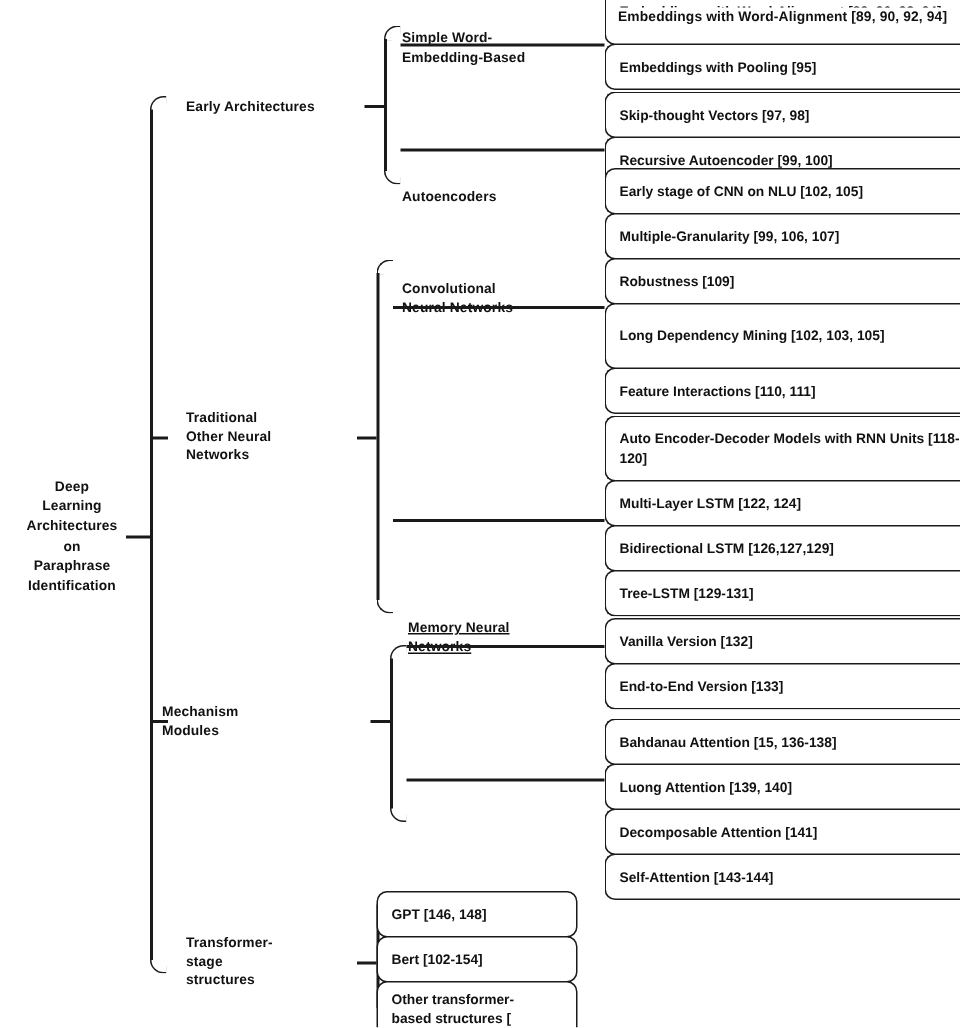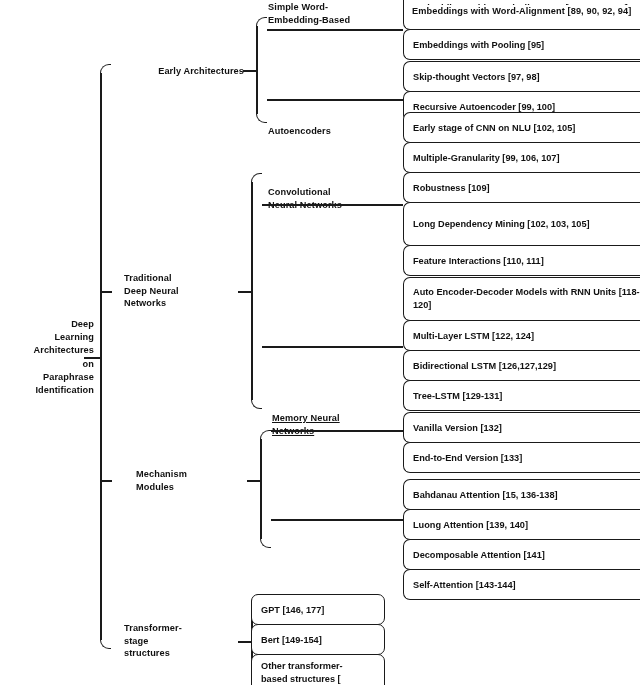--- a/index.html
+++ b/index.html
@@ -19,21 +19,21 @@
   .node-label{
     position:absolute;
     font-weight:bold;
     font-size:9.2px;
     line-height:12.6px;
     letter-spacing:.1px;
     color:#111;
     white-space:pre-line;
   }
   .root-label{
-    text-align:right;
+    text-align:center;
     font-size:9.2px;
     line-height:13.2px;
   }
   
   .leafbox{
     position:absolute;
     border:1.6px solid #1a1a1a;
     border-radius:7px;
     background:#ffffff;
     box-sizing:border-box;
@@ -84,30 +84,30 @@
 
   <div class="bracket" style="left:100px;top:64px;height:585px;">
     <div class="spine"></div>
     <div class="cap-t"></div>
     <div class="cap-b"></div>
   </div>
 
   <div class="tick" style="left:101px;top:291px;width:11px;"></div>
   <div class="tick" style="left:101px;top:480px;width:11px;"></div>
 
-  <div class="node-label" style="left:124px;top:65px;width:120px;text-align:right;">Early Architectures</div>
+  <div class="node-label" style="left:124px;top:65px;width:120px;">Early Architectures</div>
 
   <div class="hline" style="left:243px;top:70px;width:13px;"></div>
   <div class="bracket" style="left:256px;top:17px;height:106px;">
     <div class="spine"></div>
     <div class="cap-t"></div>
     <div class="cap-b"></div>
   </div>
 
-  <div class="node-label" style="left:268px;top:1px;width:120px;">Simple Word-
+  <div class="node-label" style="left:268px;top:19px;width:120px;">Simple Word-
 Embedding-Based</div>
   <div class="hline" style="left:267px;top:29px;width:136px;"></div>
 
   <div class="leafbox clipright" style="left:403px;top:-14px;width:245px;height:44px;">
     <div class="leaftext">Embeddings with Word-Alignment [89, 90, 92, 94]</div>
   </div>
   <div class="leafbox clipright" style="left:403px;top:29px;width:245px;height:31px;">
     <div class="leaftext">Embeddings with Pooling [95]</div>
   </div>
 
@@ -115,21 +115,21 @@
   <div class="hline" style="left:267px;top:99px;width:136px;"></div>
 
   <div class="leafbox clipright" style="left:403px;top:61px;width:245px;height:31px;">
     <div class="leaftext">Skip-thought Vectors [97, 98]</div>
   </div>
   <div class="leafbox clipright" style="left:403px;top:91px;width:245px;height:31px;">
     <div class="leaftext">Recursive Autoencoder [99, 100]</div>
   </div>
 
   <div class="node-label" style="left:124px;top:272px;width:115px;">Traditional
-Deep Neural
+Other Neural
 Networks</div>
 
   <div class="hline" style="left:238px;top:291px;width:13px;"></div>
   <div class="bracket" style="left:251px;top:173px;height:236px;">
     <div class="spine"></div>
     <div class="cap-t"></div>
     <div class="cap-b"></div>
   </div>
 
   <div class="node-label" style="left:268px;top:186px;width:125px;">Convolutional
@@ -160,21 +160,21 @@
   <div class="leafbox clipright" style="left:403px;top:320px;width:245px;height:31px;">
     <div class="leaftext">Multi-Layer LSTM [122, 124]</div>
   </div>
   <div class="leafbox clipright" style="left:403px;top:350px;width:245px;height:31px;">
     <div class="leaftext">Bidirectional LSTM [126,127,129]</div>
   </div>
   <div class="leafbox clipright" style="left:403px;top:380px;width:245px;height:31px;">
     <div class="leaftext">Tree-LSTM [129-131]</div>
   </div>
 
-  <div class="node-label" style="left:136px;top:468px;width:115px;">Mechanism
+  <div class="node-label" style="left:108px;top:468px;width:115px;">Mechanism
 Modules</div>
 
   <div class="hline" style="left:247px;top:480px;width:13px;"></div>
   <div class="bracket" style="left:260px;top:430px;height:118px;">
     <div class="spine"></div>
     <div class="cap-t"></div>
     <div class="cap-b"></div>
   </div>
 
   <div class="node-label" style="left:272px;top:412px;width:125px;text-decoration:underline;">Memory Neural
@@ -208,24 +208,24 @@
 structures</div>
 
   <div class="hline" style="left:238px;top:641px;width:13px;"></div>
   <div class="bracket" style="left:251px;top:594px;height:87px;">
     <div class="spine"></div>
     <div class="cap-t"></div>
     <div class="cap-b"></div>
   </div>
 
   <div class="leafbox" style="left:251px;top:594px;width:134px;height:31px;">
-    <div class="leaftext">GPT [146, 177]</div>
+    <div class="leaftext">GPT [146, 148]</div>
   </div>
   <div class="leafbox" style="left:251px;top:624px;width:134px;height:31px;">
-    <div class="leaftext">Bert [149-154]</div>
+    <div class="leaftext">Bert [102-154]</div>
   </div>
   <div class="leafbox" style="left:251px;top:654px;width:134px;height:43px;">
     <div class="leaftext" style="top:auto;transform:none;top:5px;">Other transformer-
 based structures [
 155-161]</div>
   </div>
 
   <div class="node-label" style="left:412px;top:5px;width:228px;background:#fff;">Embeddings with Word-Alignment [89, 90, 92, 94]</div>
 
 </div>

